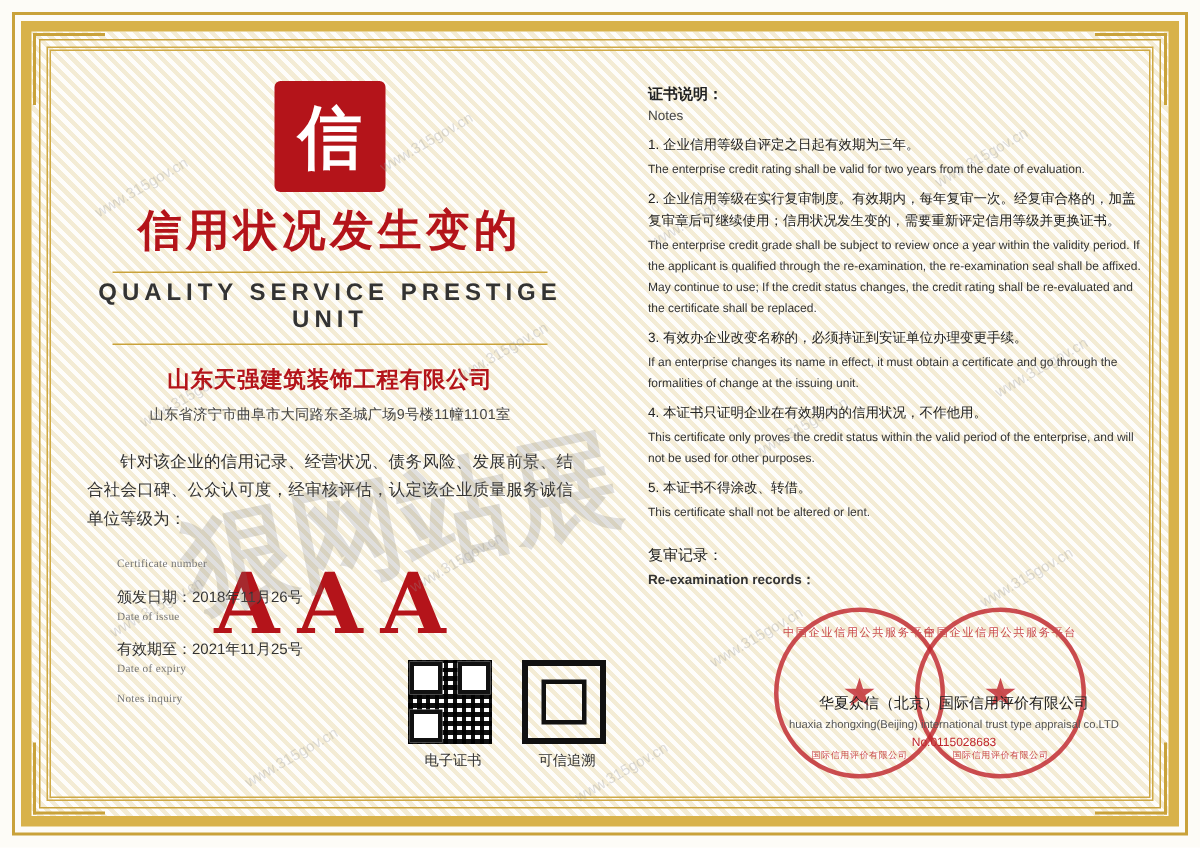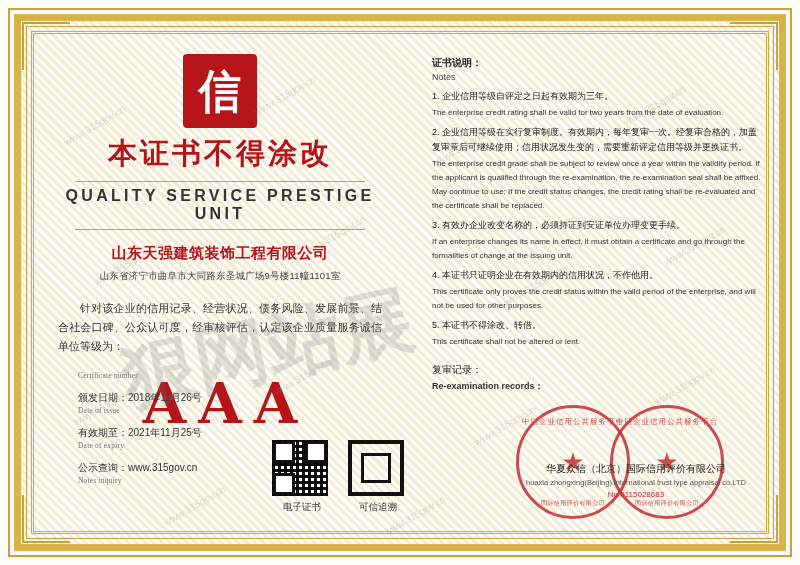--- a/index.html
+++ b/index.html
@@ -254,21 +254,21 @@
   <div class="corner tr"></div>
   <div class="corner bl"></div>
   <div class="corner br"></div>
 
   <div class="content">
 
     <div class="left">
       <div class="seal-logo">
         <span>信</span>
       </div>
-      <div class="main-title">本证书不得涂改</div>
+      <div class="main-title">信用状况发生变的</div>
       <div class="title-rule"></div>
       <div class="sub-title-en">QUALITY SERVICE PRESTIGE UNIT</div>
       <div class="title-rule2"></div>
       <div class="company">山东天强建筑装饰工程有限公司</div>
       <div class="address">山东省济宁市曲阜市大同路东圣城广场9号楼11幢1101室</div>
       <div class="body-text">针对该企业的信用记录、经营状况、债务风险、发展前景、结合社会口碑、公众认可度，经审核评估，认定该企业质量服务诚信单位等级为：</div>
       <div class="grade">AAA</div>
     </div>
 
     <div class="details">
@@ -277,21 +277,20 @@
       </div>
       <div class="d-row">
         <div class="d-zh">颁发日期：2018年11月26号</div>
         <div class="d-en">Date of issue</div>
       </div>
       <div class="d-row">
         <div class="d-zh">有效期至：2021年11月25号</div>
         <div class="d-en">Date of expiry</div>
       </div>
       <div class="d-row">
-        <div class="d-zh">公示查询：www.315gov.cn</div>
         <div class="d-en">Notes inquiry</div>
       </div>
     </div>
 
     <div class="codes">
       <div class="code-box">
         <div class="qr">
             <span class="qr-dot"></span>
           </div>
         <div class="code-cap">电子证书</div>

